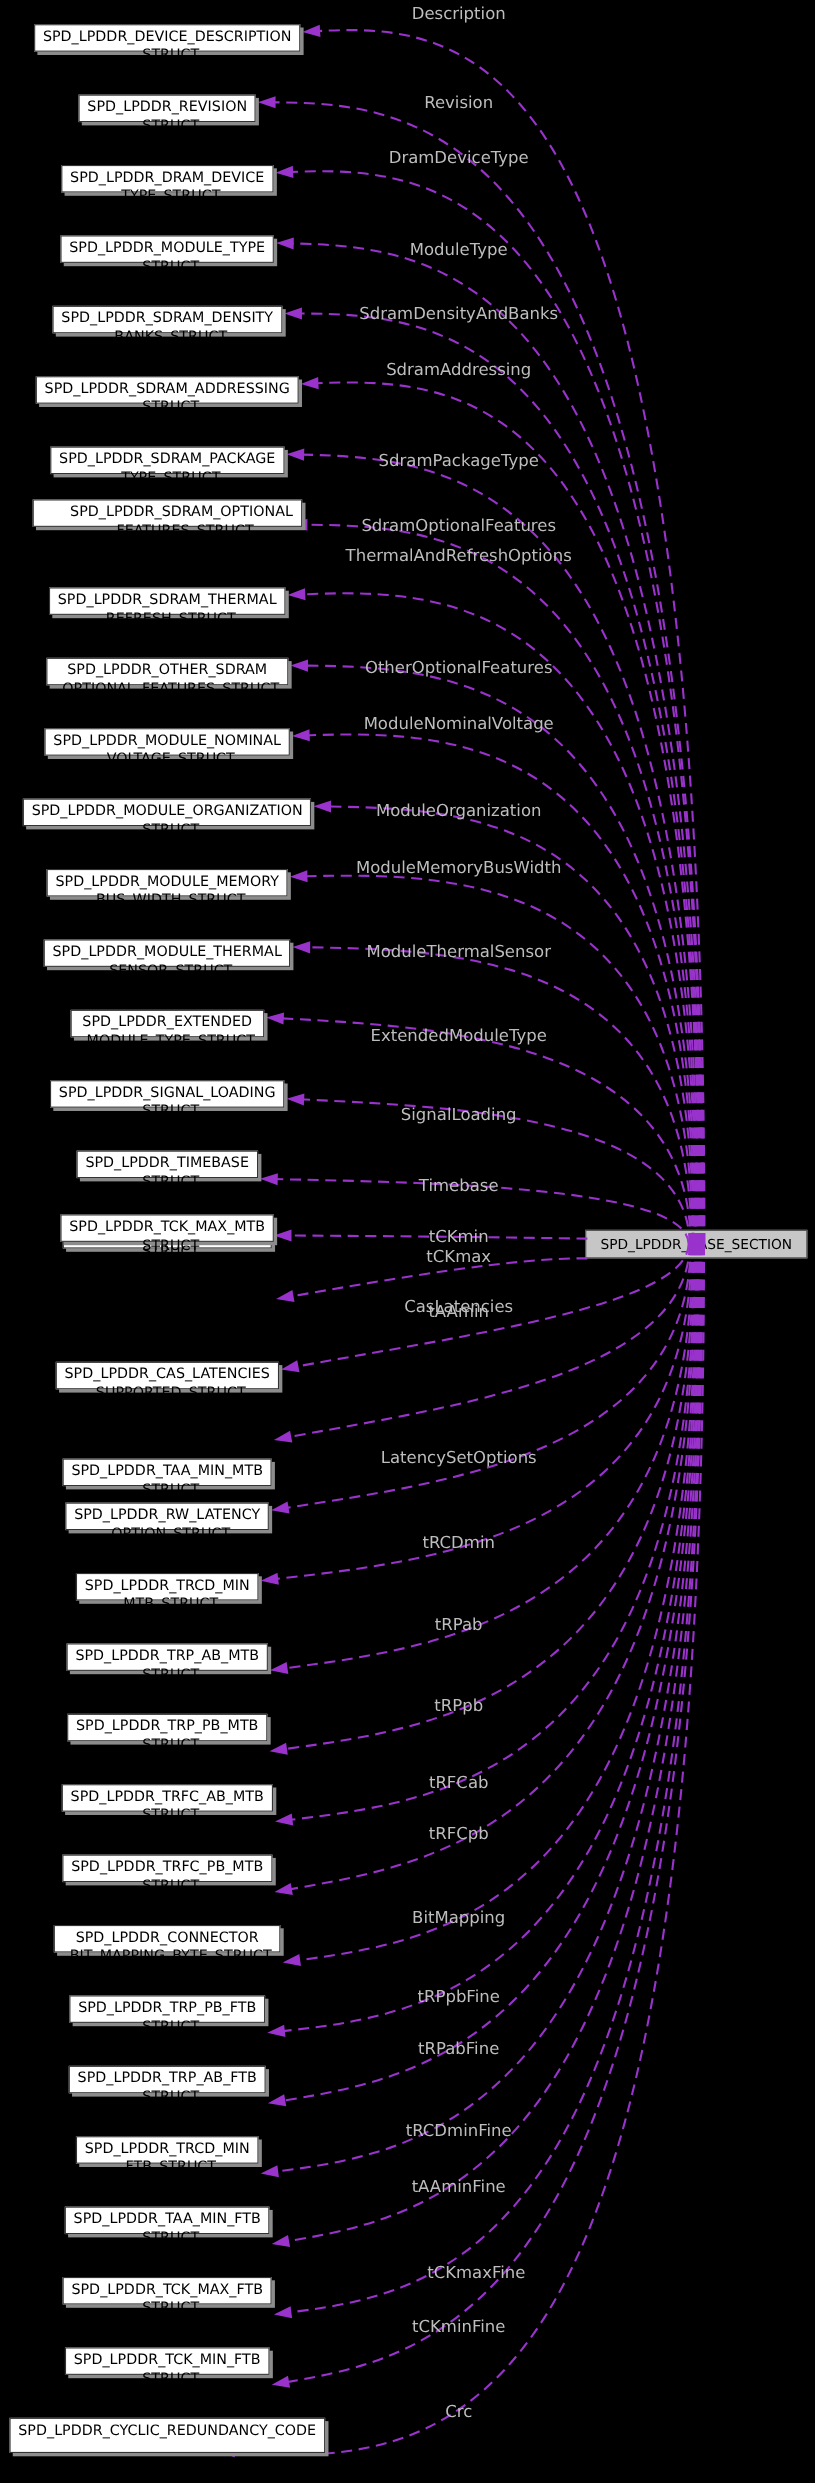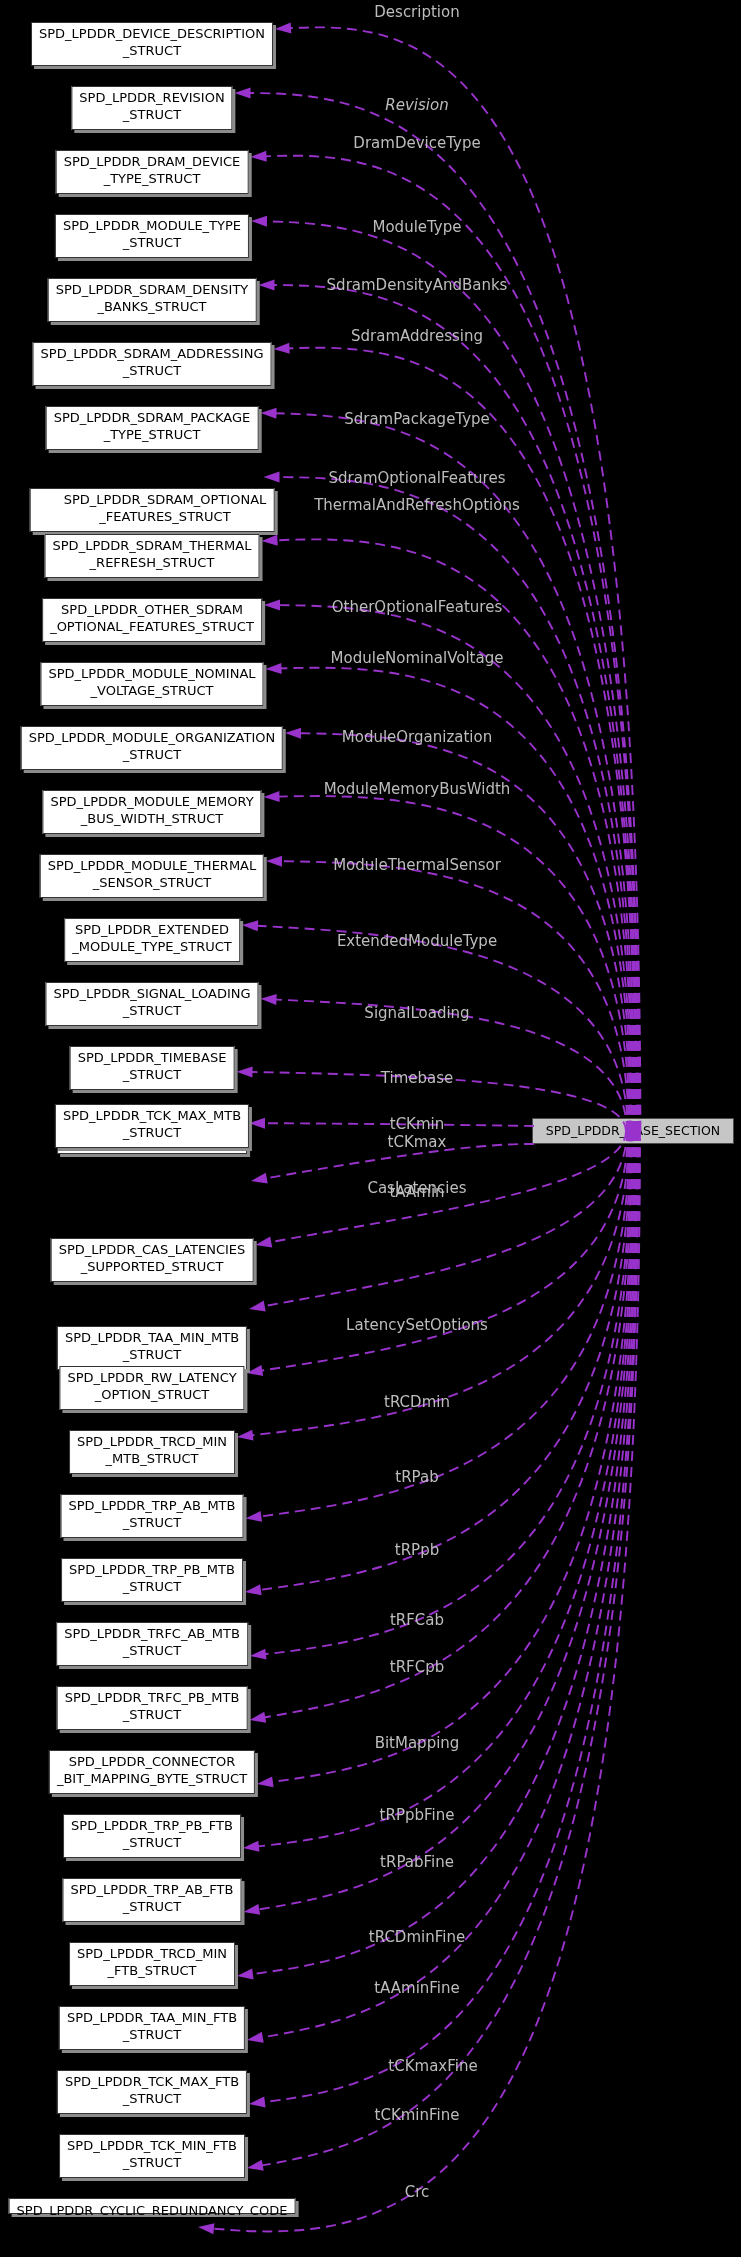--- a/index.html
+++ b/index.html
@@ -10,28 +10,28 @@
   #center-node{
     position:absolute;left:532px;top:1118px;width:202px;height:26px;
     box-sizing:border-box;background:var(--center-fill,#c6c6c6);
     border:1px solid var(--center-border,#4b4b4b);
     color:var(--center-text,#000);font-size:12.5px;line-height:24px;
     text-align:center;white-space:nowrap;z-index:1;
   }
   #edges{position:absolute;left:0;top:0;z-index:2;}
   .struct-node{
     position:absolute;left:152px;transform:translateX(-50%);
-    box-sizing:border-box;height:44px;padding:3px 7px;
+    box-sizing:border-box;height:25px;padding:3px 7px;
     background:var(--struct-fill,#fff);
     border:1.3px solid var(--struct-border,#333);
     box-shadow:3px 3px 0 var(--struct-shadow,#8c8c8c);
     color:var(--struct-text,#000);font-size:13px;line-height:16.5px;
     text-align:center;white-space:nowrap;z-index:3;
   }
-  .struct-node.single{height:16px;padding-top:4px;}
+  .struct-node.single{height:32px;padding-top:4px;}
   .edge-label{
     position:absolute;left:417px;transform:translate(-50%,-50%);
     color:var(--edge-label,#bdbdbd);font-size:15px;white-space:nowrap;z-index:4;
   }
 </style>
 </head>
 <body>
 
 <div id="canvas" style="--bg: #000000; --edge-label: #bdbdbd; --struct-fill: #ffffff; --struct-border: #333333; --struct-shadow: #8c8c8c; --struct-text: #000000; --center-fill: #c6c6c6; --center-border: #4b4b4b; --center-text: #000000;">
   <div id="center-node">SPD_LPDDR_BASE_SECTION</div>
@@ -110,21 +110,21 @@
 
 <div class="struct-node" style="top: 22px;">
       <div class="line">SPD_LPDDR_DEVICE_DESCRIPTION</div>
       <div class="line">_STRUCT</div>
     </div>
     <div class="edge-label" style="top: 12px;">Description</div>
     <div class="struct-node" style="top: 86px;">
       <div class="line">SPD_LPDDR_REVISION</div>
       <div class="line">_STRUCT</div>
     </div>
-    <div class="edge-label" style="top: 105px; font-style: italic;">Revision</div>
+    <div class="edge-label" style="top: 93px;">Revision</div>
     <div class="struct-node" style="top: 150px;">
       <div class="line">SPD_LPDDR_DRAM_DEVICE</div>
       <div class="line">_TYPE_STRUCT</div>
     </div>
     <div class="edge-label" style="top: 143px;">DramDeviceType</div>
     <div class="struct-node" style="top: 214px;">
       <div class="line">SPD_LPDDR_MODULE_TYPE</div>
       <div class="line">_STRUCT</div>
     </div>
     <div class="edge-label" style="top: 227px;">ModuleType</div>
@@ -136,21 +136,21 @@
     <div class="struct-node" style="top: 342px;">
       <div class="line">SPD_LPDDR_SDRAM_ADDRESSING</div>
       <div class="line">_STRUCT</div>
     </div>
     <div class="edge-label" style="top: 336px;">SdramAddressing</div>
     <div class="struct-node" style="top: 406px;">
       <div class="line">SPD_LPDDR_SDRAM_PACKAGE</div>
       <div class="line">_TYPE_STRUCT</div>
     </div>
     <div class="edge-label" style="top: 419px;">SdramPackageType</div>
-    <div class="struct-node" style="top: 488px; padding-left: 33px;">
+    <div class="struct-node" style="top: 454px; padding-left: 33px;">
       <div class="line">SPD_LPDDR_SDRAM_OPTIONAL</div>
       <div class="line">_FEATURES_STRUCT</div>
     </div>
     <div class="edge-label" style="top: 478px;">SdramOptionalFeatures</div>
     <div class="struct-node" style="top: 534px;">
       <div class="line">SPD_LPDDR_SDRAM_THERMAL</div>
       <div class="line">_REFRESH_STRUCT</div>
     </div>
     <div class="edge-label" style="top: 505px;">ThermalAndRefreshOptions</div>
     <div class="struct-node" style="top: 598px;">

